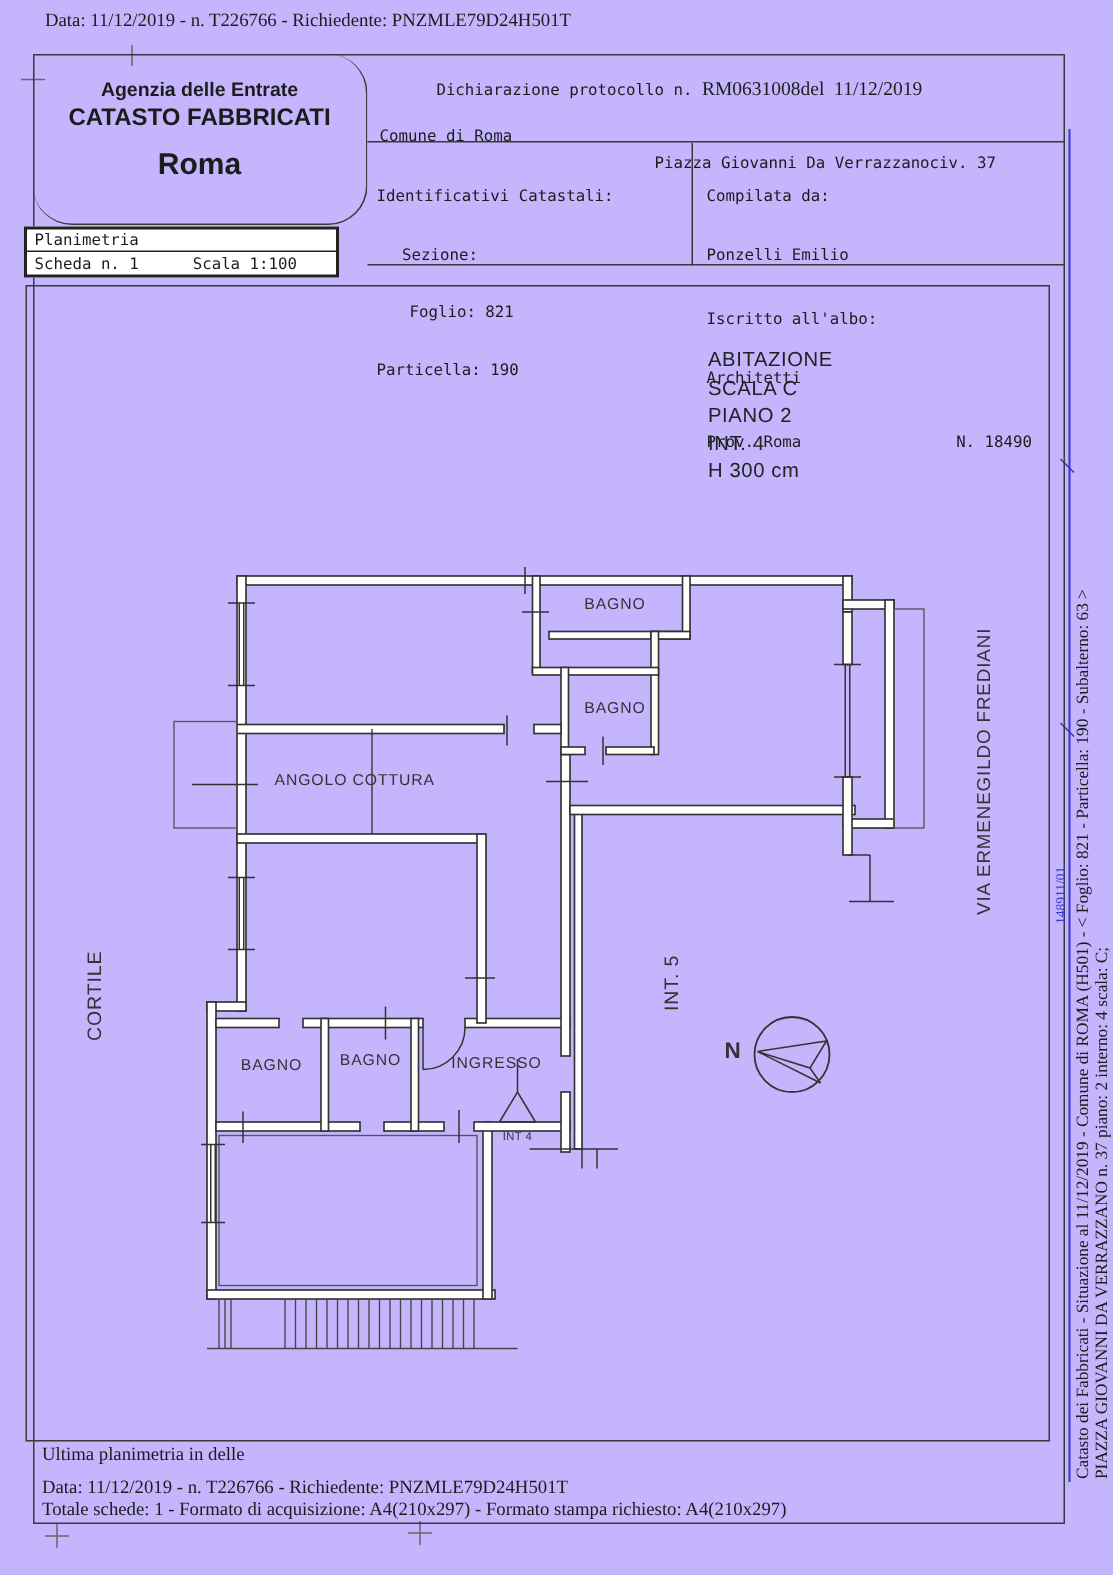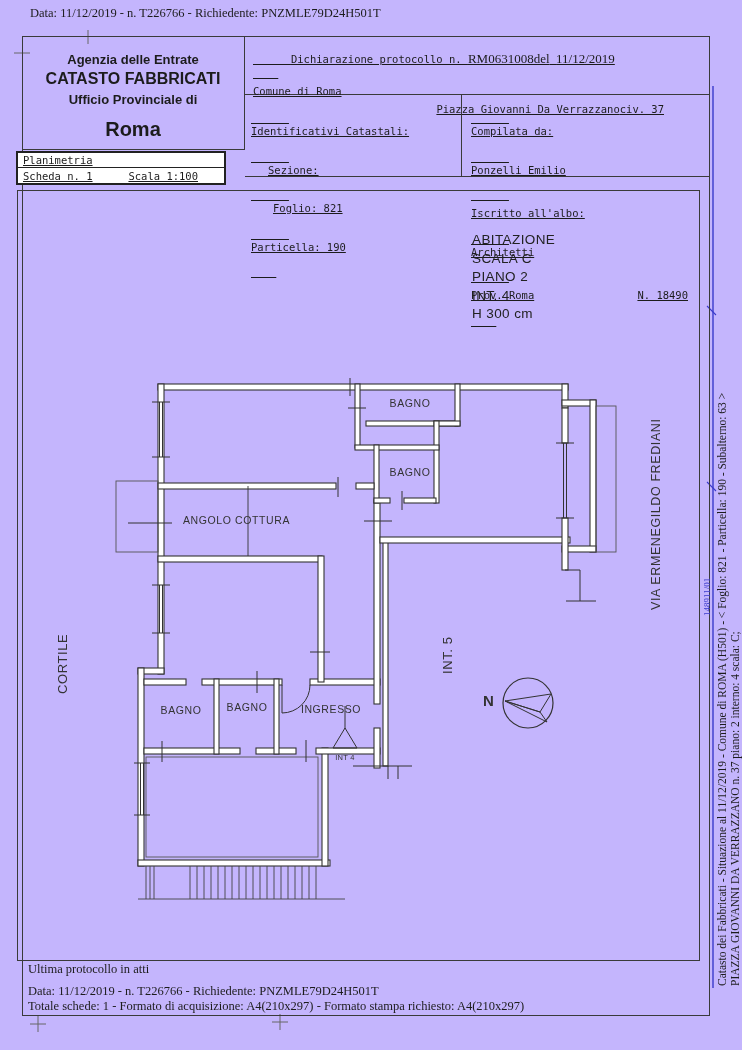--- a/index.html
+++ b/index.html
@@ -1,23 +1,23 @@
 <!DOCTYPE html>
 <html><head>
 <meta charset="utf-8">
 <style>
   html,body{margin:0;padding:0;background:#e8e8e8;}
   #sheet{position:relative;width:742px;height:1050px;background:#c4b5fd;overflow:hidden;
          font-family:"Liberation Sans",sans-serif;color:#1c1c1c;}
   .abs{position:absolute;}
   .serif{font-family:"Liberation Serif",serif;font-size:12.5px;}
-  .mono{font-family:"DejaVu Sans Mono",monospace;font-size:10.5px;white-space:pre;text-decoration:underline;}
+  .mono{font-family:"DejaVu Sans Mono",monospace;font-size:10.5px;white-space:pre;}
   .box{position:absolute;box-sizing:border-box;}
   #outer-border{left:22px;top:36px;width:688px;height:980px;border:1.3px solid #3a3a3a;}
-  #agency-box{left:22px;top:36px;width:223px;height:114px;border-right:1px solid #3a3a3a;border-bottom:1px solid #3a3a3a;text-align:center;}
+  #agency-box{left:22px;top:36px;width:223px;height:114px;border-right:1px solid #3a3a3a;border-bottom:1px solid #3a3a3a;text-align:center;border-radius:26px;}
   .ag1{margin-top:16px;font-size:13px;font-weight:bold;}
   .ag2{font-size:16px;font-weight:bold;margin-top:3px;}
   .ag3{font-size:13px;font-weight:bold;margin-top:4px;}
   .ag4{font-size:20px;font-weight:bold;margin-top:11px;}
   #plani-box{left:16px;top:151px;width:210px;height:34px;border:2px solid #222;background:#fff;}
   #plani-box .r1{border-bottom:1.5px solid #222;padding:1px 0 1px 5px;}
   #plani-box .r2{display:flex;justify-content:space-between;padding:2px 26px 0 5px;}
   #decl-box{left:245px;top:36px;width:465px;height:59px;border-bottom:1px solid #3a3a3a;}
   #decl-box .row{padding:3px 8px 0 8px;}
   #decl-box .addr{display:flex;justify-content:flex-end;padding-right:46px;margin-left:36px;}
@@ -114,21 +114,20 @@
   </svg>
 
   <div class="abs serif" style="left:30px;top:6px;">Data: 11/12/2019 - n. T226766 - Richiedente: PNZMLE79D24H501T</div>
 
   <div class="box" id="outer-border"></div>
   <div class="box" id="plan-frame"></div>
 
   <div class="box" id="agency-box">
     <div class="ag1">Agenzia delle Entrate</div>
     <div class="ag2">CATASTO FABBRICATI</div>
-    <div class="ag3">Ufficio Provinciale di</div>
     <div class="ag4">Roma</div>
   </div>
 
   <div class="box" id="plani-box">
     <div class="r1 mono">Planimetria</div>
     <div class="r2 mono">
       <span>Scheda n. 1</span>
       <span>Scala 1:100</span>
     </div>
   </div>
@@ -177,21 +176,21 @@
   <div class="planlabel" style="left:183px;top:514px;width:120px;text-align:left;">ANGOLO COTTURA</div>
   <div class="planlabel" style="left:155px;top:704px;width:52px;">BAGNO</div>
   <div class="planlabel" style="left:221px;top:701px;width:52px;">BAGNO</div>
   <div class="planlabel" style="left:300px;top:703px;width:62px;">INGRESSO</div>
   <div class="planlabel" style="left:330px;top:753px;width:30px;font-size:7.5px;letter-spacing:.3px;">INT 4</div>
   <div class="vtext planlabel" style="left:440px;top:674px;font-size:13px;">INT. 5</div>
   <div class="vtext planlabel" style="left:55px;top:694px;font-size:13px;">CORTILE</div>
   <div class="vtext planlabel" style="left:649px;top:610px;font-size:12.5px;">VIA ERMENEGILDO FREDIANI</div>
   <div class="abs" style="left:483px;top:692px;font-size:15px;font-weight:bold;color:#333;">N</div>
 
-  <div class="abs serif" style="left:28px;top:962px;">Ultima protocollo in atti</div>
+  <div class="abs serif" style="left:28px;top:962px;">Ultima planimetria in delle</div>
   <div class="abs serif" style="left:28px;top:984px;">Data: 11/12/2019 - n. T226766 - Richiedente: PNZMLE79D24H501T</div>
   <div class="abs serif" style="left:28px;top:999px;">Totale schede: 1 - Formato di acquisizione: A4(210x297)  - Formato stampa richiesto: A4(210x297)</div>
 
   <div class="vtext serif" style="left:716px;top:986px;font-size:11.5px;">Catasto dei Fabbricati - Situazione al 11/12/2019 - Comune di ROMA (H501) - &lt;  Foglio: 821 - Particella: 190 - Subalterno: 63 &gt;</div>
   <div class="vtext serif" style="left:729px;top:986px;font-size:11.5px;">PIAZZA GIOVANNI DA VERRAZZANO n. 37 piano: 2 interno: 4 scala: C;</div>
   <div class="vtext" style="left:702px;top:616px;font-size:9px;color:#3a3acb;font-family:'Liberation Serif',serif;">148911/01</div>
 
 </div>
 
 </body></html>

